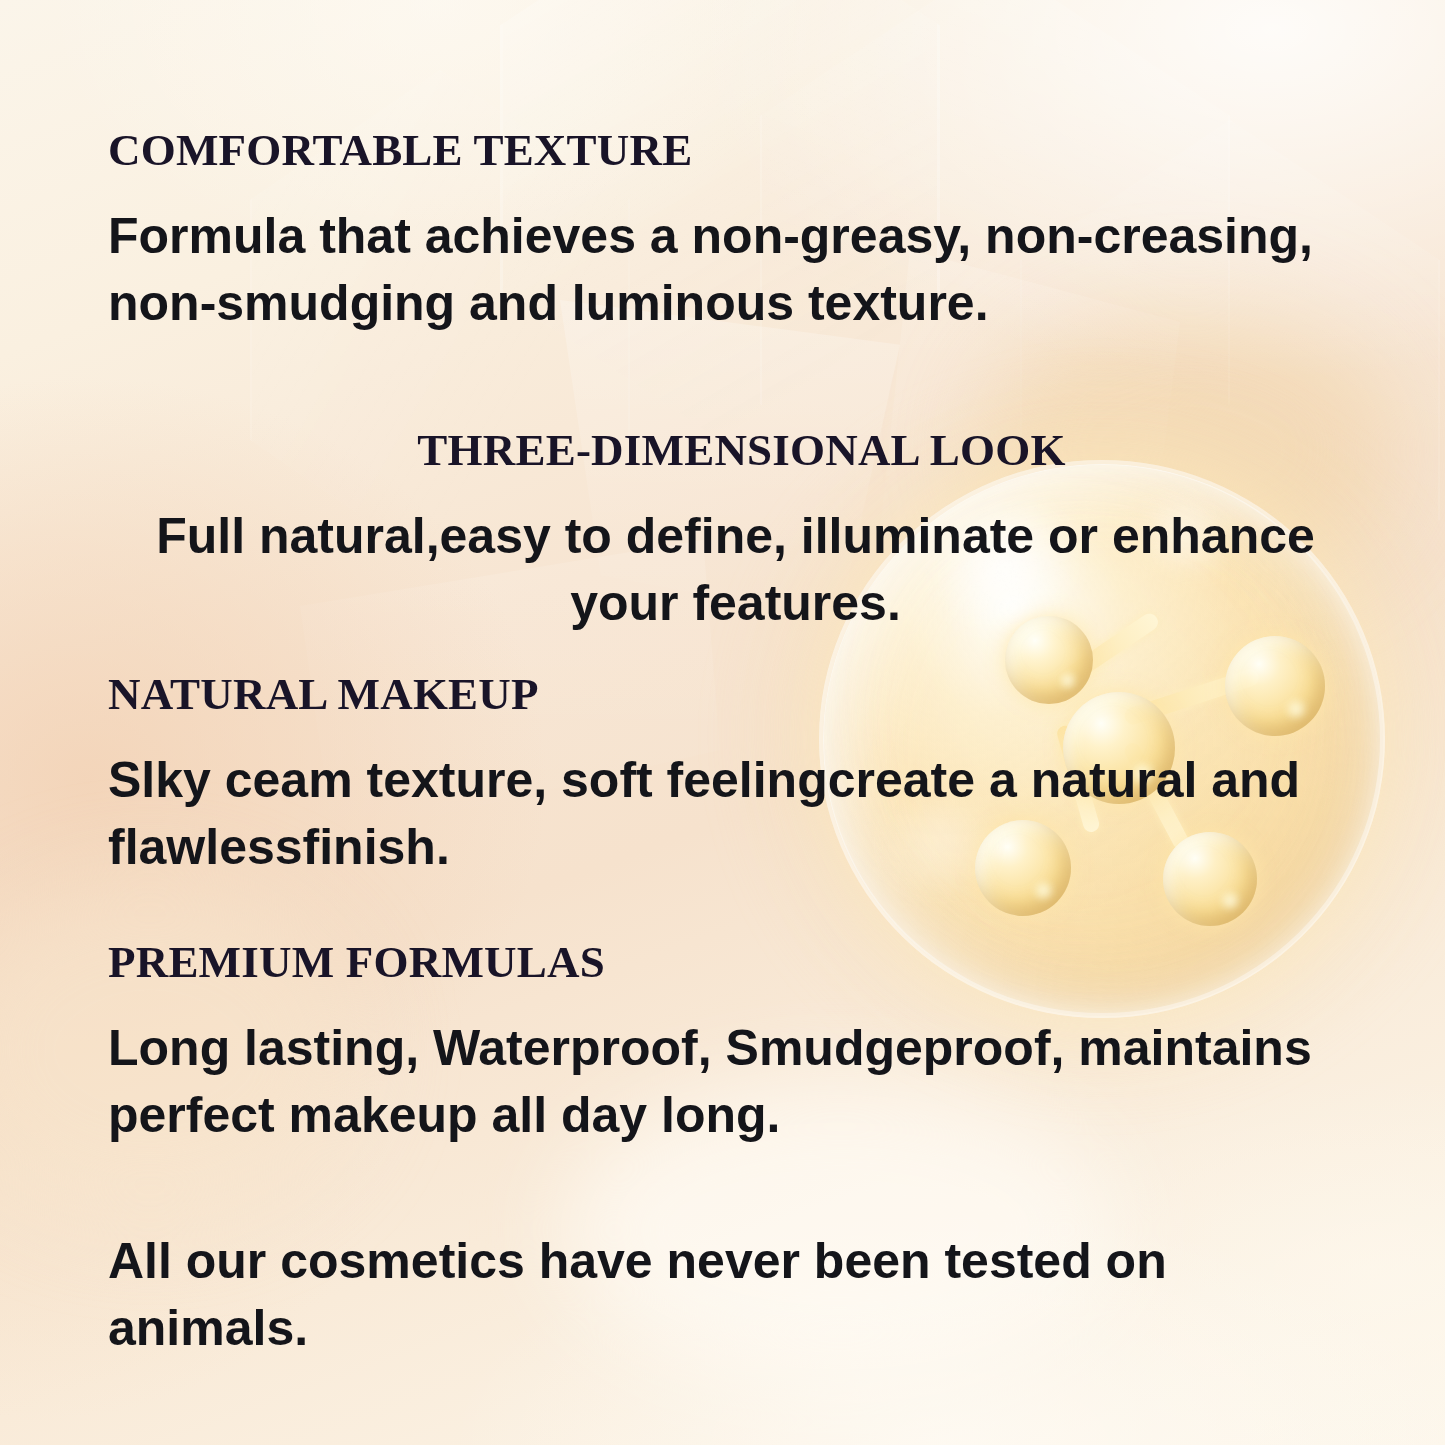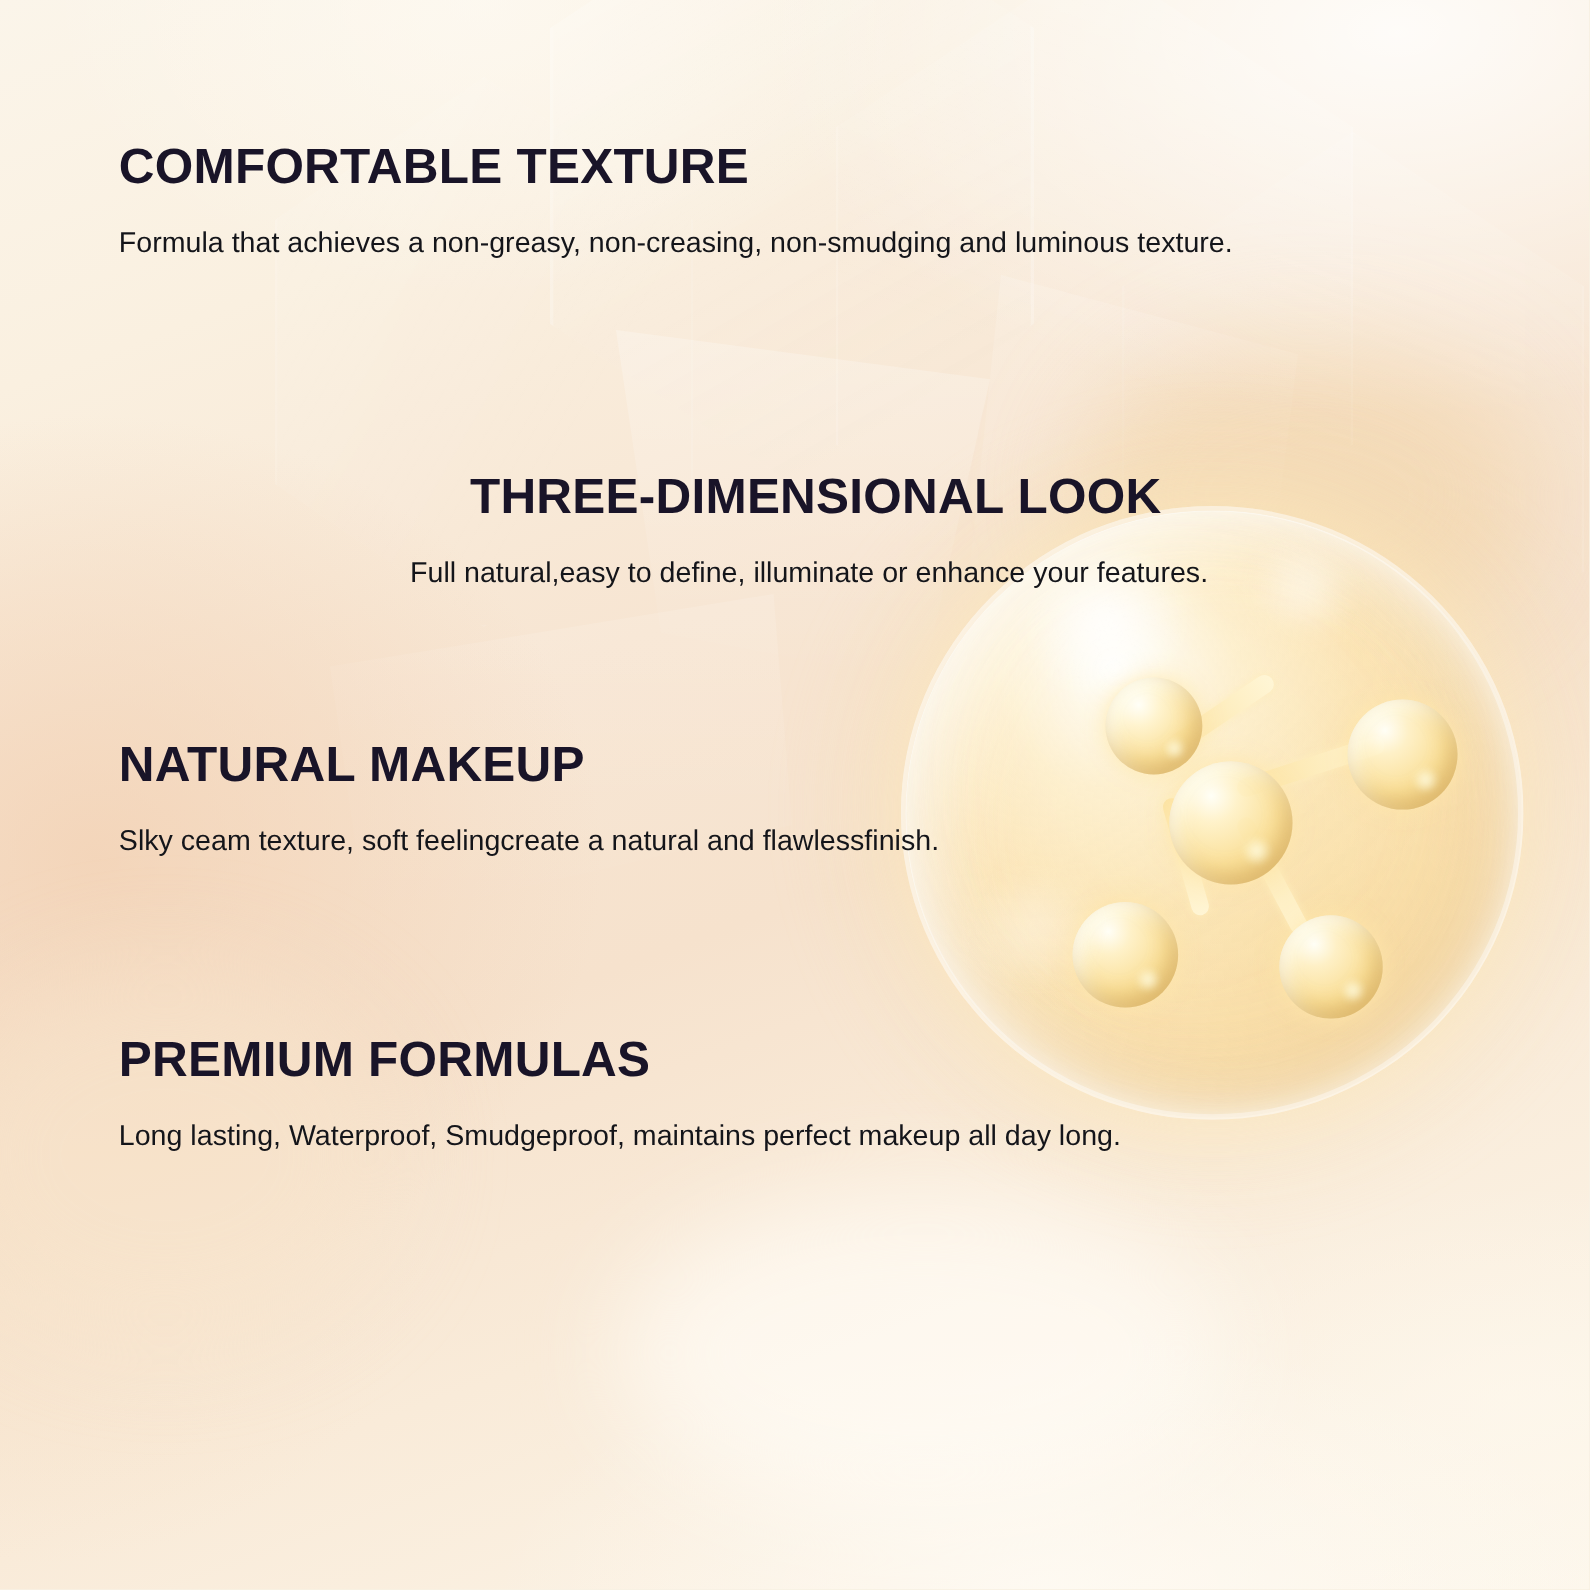--- a/index.html
+++ b/index.html
@@ -171,24 +171,25 @@
   }
   .feature { position: absolute; left: 108px; right: 70px; }
   .f-title {
     font-size: 45px;
     font-weight: 700;
     letter-spacing: 0.2px;
     color: #191428;
     line-height: 1.0;
     margin: 0 0 0 0;
     white-space: nowrap;
+    font-family: Liberation Serif, serif;
   }
   .f-body {
-    font-size: 26px;
-    font-weight: 400;
+    font-size: 50px;
+    font-weight: 700;
     color: #14151a;
     line-height: 1.33;
     margin: 0;
     max-width: 1255px;
   }
   .f-title + .f-body { margin-top: 30px; }
 
   #feat-0 { top: 128px; }
   #feat-1 { top: 428px; text-align: center; }
   #feat-2 { top: 672px; }
@@ -257,16 +258,17 @@
       <h2 class="f-title">PREMIUM FORMULAS</h2>
       <p class="f-body">Long lasting, Waterproof, Smudgeproof, maintains perfect makeup all day long.</p>
     </div>
 
     <div class="feature" id="feat-2">
       <h2 class="f-title">NATURAL MAKEUP</h2>
       <p class="f-body">Slky ceam texture, soft feelingcreate a natural and flawlessfinish.</p>
     </div>
 
     <div class="feature" id="feat-4">
+      <p class="f-body">All our cosmetics have never been tested on animals.</p>
     </div>
 
   </div>
 </div>
 
 </body></html>

